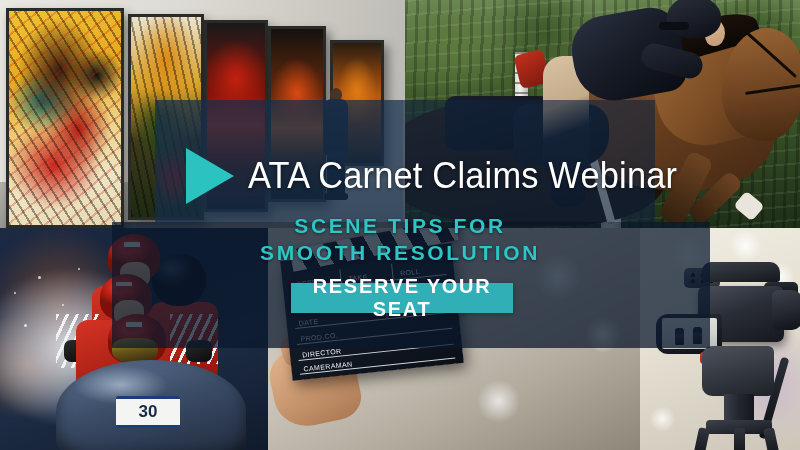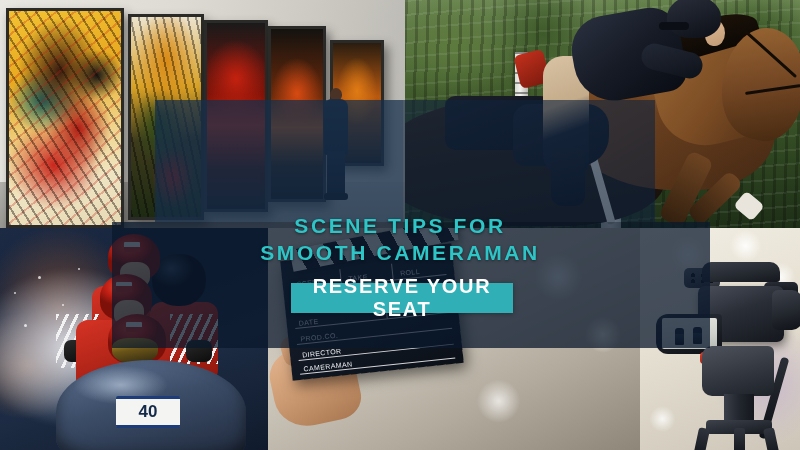--- a/index.html
+++ b/index.html
@@ -586,21 +586,21 @@
         <div class="face-b" style="left:114px;top:72px;"></div>
       </div>
 
       <div class="bob-athlete">
         <div class="helmet-red" style="left:108px;top:86px;width:58px;height:50px;"></div>
         <div class="flagdot" style="left:126px;top:94px;"></div>
         <div class="visor" style="left:112px;top:110px;"></div>
       </div>
 
       <div class="bob-sled"></div>
-      <div class="bob-num">40</div>
+      <div class="bob-num">30</div>
     </div>
 
     <div class="cell cell-clapper">
       <div class="clap-bg"></div>
 
       <div class="clap-hand"></div>
       <div class="clap-finger" style="left:14px;top:108px;transform:rotate(-18deg);"></div>
       <div class="clap-finger" style="left:34px;top:116px;transform:rotate(-14deg);"></div>
 
       <div class="clap-board">
@@ -649,21 +649,25 @@
       <div class="cam-leg" style="left:126px;top:200px;width:11px;height:30px;transform:rotate(-12deg);"></div>
     </div>
   </div>
 
   <div class="ov ov-upper"></div>
   <div class="ov ov-left-tint"></div>
   <div class="ov ov-lower"></div>
 
   <div class="content">
 
+    <div class="title-row">
+      <div class="play-icon"></div>
+      <div class="title">ATA Carnet Claims Webinar</div>
+    </div>
 
     <div class="subtitle">
       <span>SCENE TIPS FOR</span>
-      <span>SMOOTH CAMERAMAN</span>
+      <span>SMOOTH RESOLUTION</span>
     </div>
 
     <button class="cta">RESERVE YOUR SEAT</button>
   </div>
 </div>
 
 </body></html>

